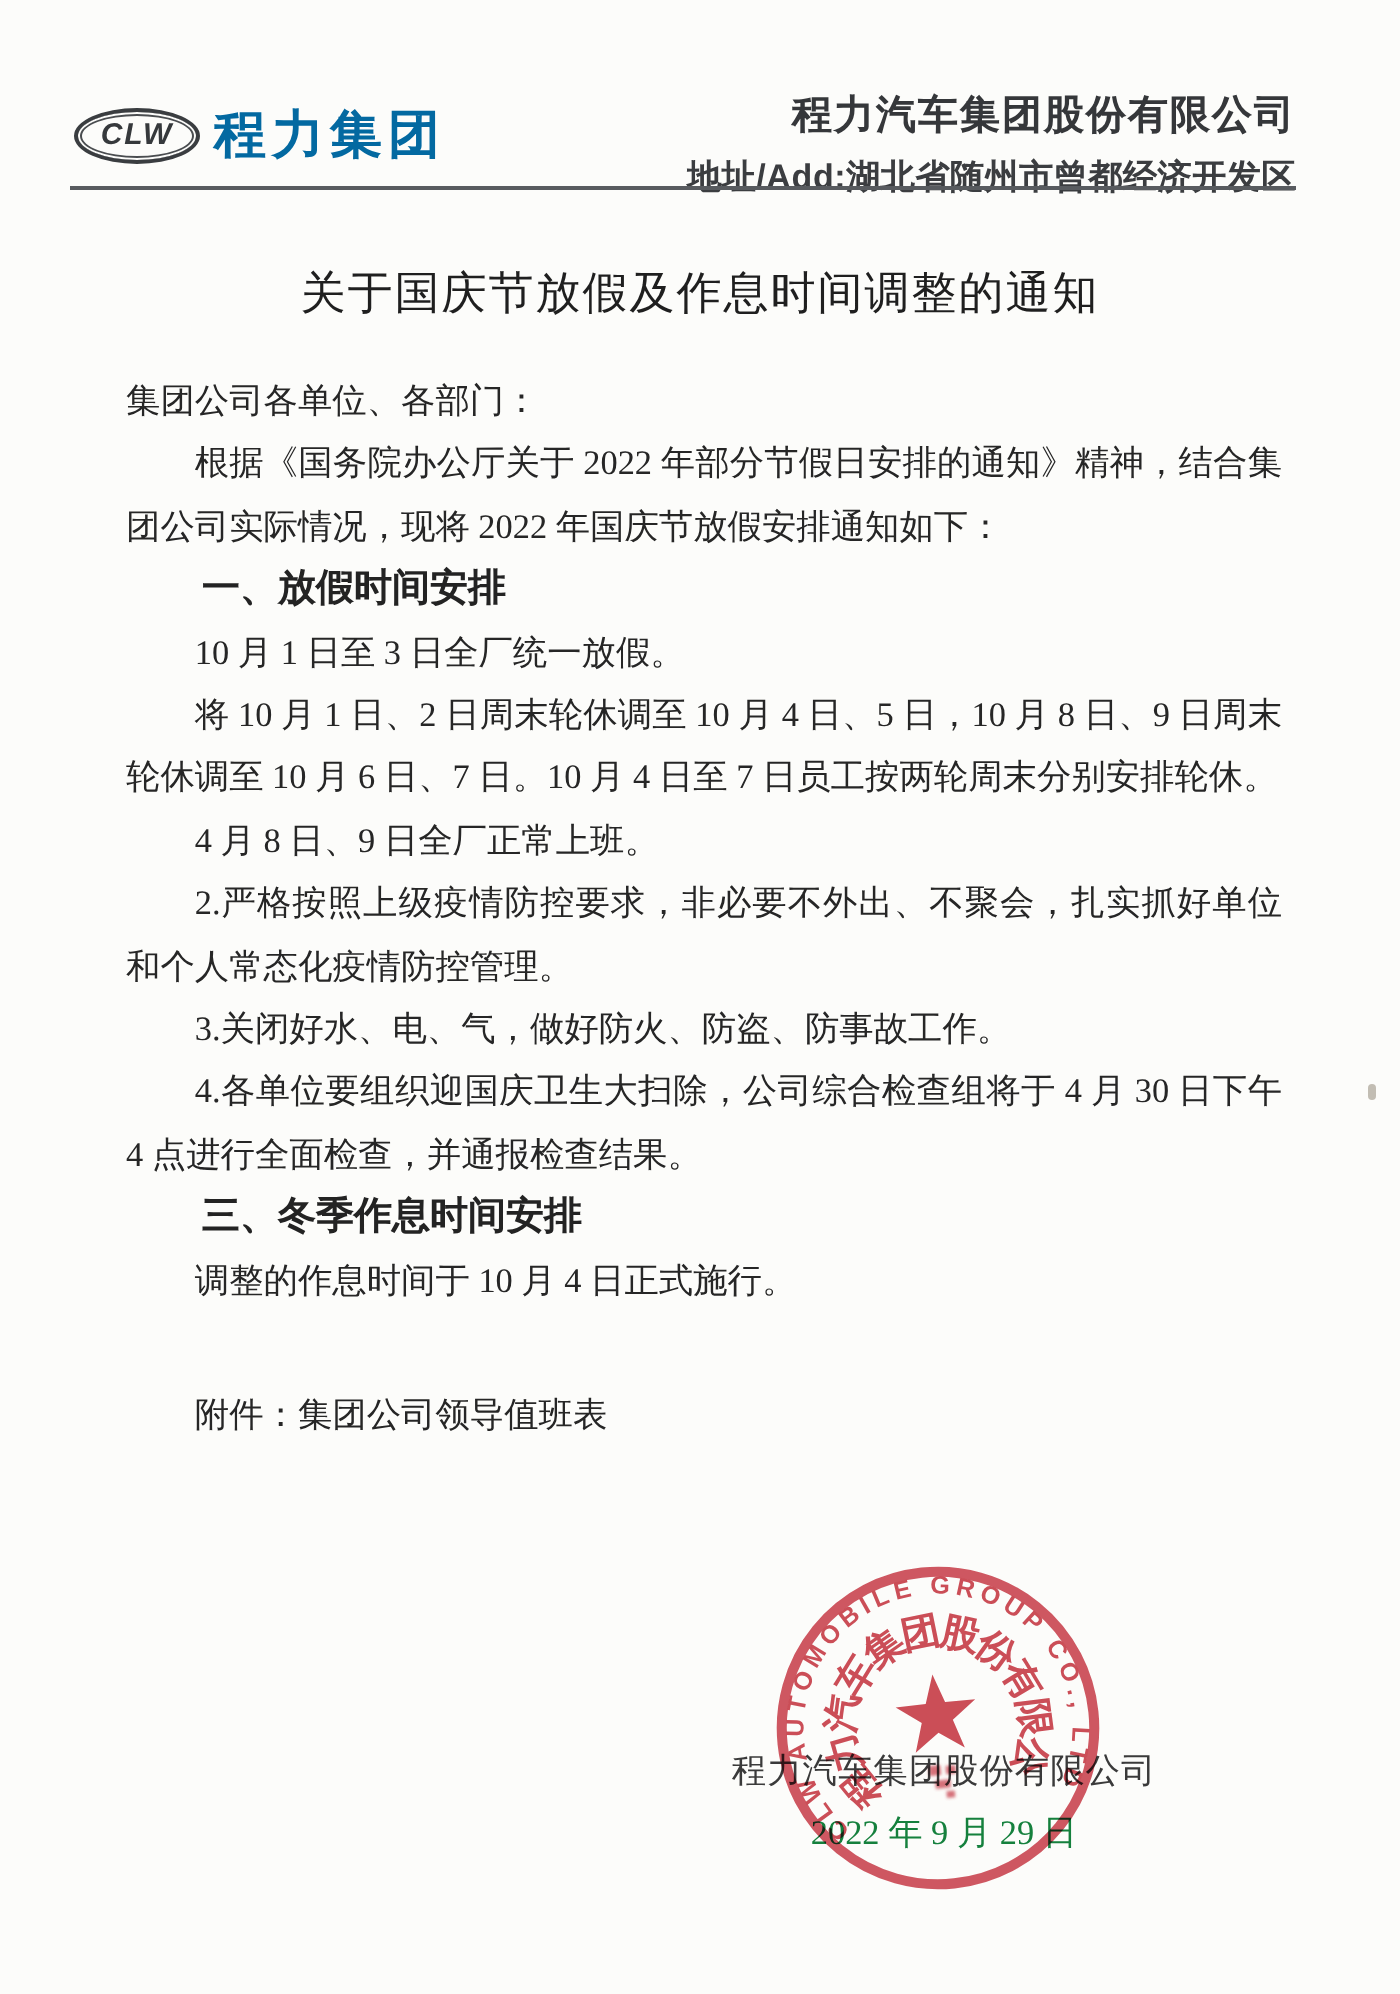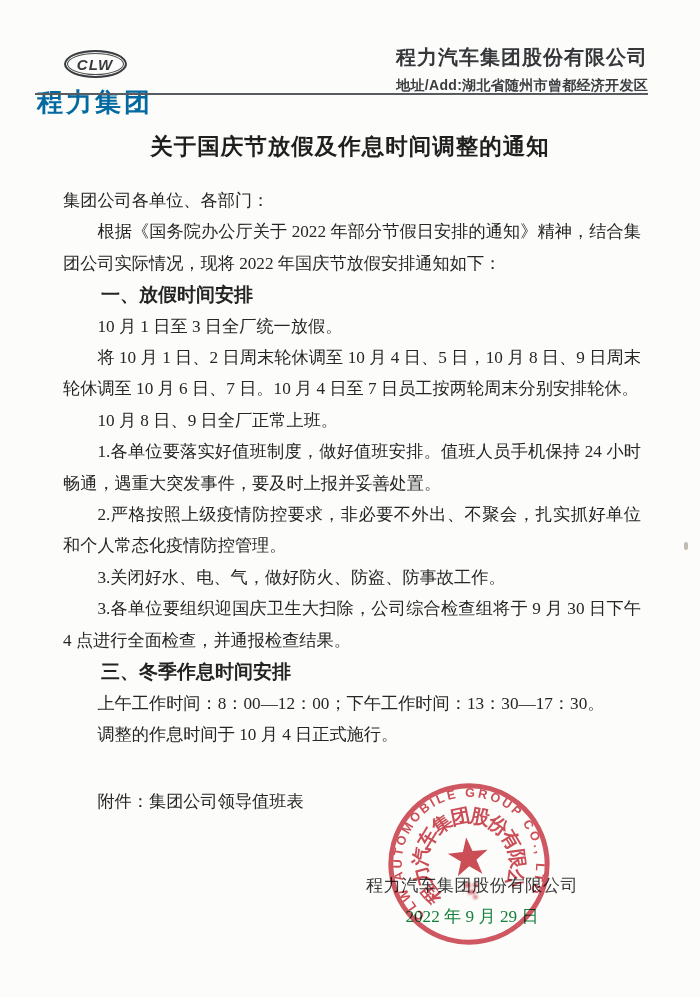--- a/index.html
+++ b/index.html
@@ -4,48 +4,48 @@
 <style>
   * { margin:0; padding:0; box-sizing:border-box; }
   html,body { background:#e8e8e8; }
   .page {
     position:relative; width:700px; height:997px; margin:0 auto;
     background:#fcfcfa; overflow:hidden;
     font-family:"Liberation Serif", serif; color:#262626;
   }
   
   .letterhead { position:absolute; top:0; left:0; right:0; height:96px; }
-  .logo { position:absolute; top:50px; left:37px; display:flex; align-items:center; gap:7px;flex-direction:column; }
+  .logo { position:absolute; top:50px; left:37px; display:flex; align-items:center; gap:7px; }
   .logo-oval {
     width:63px; height:28px; border:2.5px solid #3a3d40; border-radius:50%;
     display:flex; align-items:center; justify-content:center;
     box-shadow: inset 0 0 0 1px #fcfcfa, inset 0 0 0 2px #4a4d50;
   }
   .logo-oval span {
     font-family:"Liberation Sans", sans-serif; font-weight:bold; font-style:italic;
     font-size:15px; letter-spacing:1px; color:#36393c;
   }
   .logo-name {
     font-family:"Liberation Sans", sans-serif; font-weight:bold;
     font-size:26px; letter-spacing:3px; color:#0369a1;
   }
   .company-block { position:absolute; top:44px; right:52px; text-align:right; }
   .company-name {
     font-family:"Liberation Sans", sans-serif; font-weight:bold;
     font-size:20px; letter-spacing:1px; color:#35373a;
   }
   .company-address {
     margin-top:6px; font-family:"Liberation Sans", sans-serif; font-weight:600;
-    font-size:14px; color:#3b3d40; letter-spacing:.3px;
+    font-size:17px; color:#3b3d40; letter-spacing:.3px;
   }
   .head-rule { position:absolute; top:93px; left:35px; width:613px; height:2px; background:#585b5f; }
   
   .doc-title {
     position:absolute; top:131px; left:0; width:100%; text-align:center;
-    font-size:22.5px; font-weight:bold; letter-spacing:1px; color:#1f1f1f;
+    font-size:22.5px; font-weight:normal; letter-spacing:1px; color:#1f1f1f;
   }
   
   .doc-body {
     position:absolute; top:185px; left:63px; width:578px;
     font-size:17.2px; line-height:31.4px; text-align:justify;
   }
   .doc-body p { text-indent:2em; }
   .doc-body p.no-indent { text-indent:0; }
   .sec-heading {
     text-indent:2em; font-weight:bold; color:#232323;
@@ -94,29 +94,27 @@
 
   <div class="doc-title">关于国庆节放假及作息时间调整的通知</div>
 
   <div class="doc-body">
     <p class="no-indent">集团公司各单位、各部门：</p>
     <p>根据《国务院办公厅关于 2022 年部分节假日安排的通知》精神，结合集团公司实际情况，现将 2022 年国庆节放假安排通知如下：</p>
 
     <div class="sec-heading">一、放假时间安排</div>
     <p>10 月 1 日至 3 日全厂统一放假。</p>
     <p>将 10 月 1 日、2 日周末轮休调至 10 月 4 日、5 日，10 月 8 日、9 日周末轮休调至 10 月 6 日、7 日。10 月 4 日至 7 日员工按两轮周末分别安排轮休。</p>
-    <p>10 月 8 日、9 日全厂正常上班。</p>
+    <p>4 月 8 日、9 日全厂正常上班。</p>
 
-    <p>1.各单位要落实好值班制度，做好值班安排。值班人员手机保持 24 小时畅通，遇重大突发事件，要及时上报并妥善处置。</p>
     <p>2.严格按照上级疫情防控要求，非必要不外出、不聚会，扎实抓好单位和个人常态化疫情防控管理。</p>
     <p>3.关闭好水、电、气，做好防火、防盗、防事故工作。</p>
-    <p>3.各单位要组织迎国庆卫生大扫除，公司综合检查组将于 9 月 30 日下午 4 点进行全面检查，并通报检查结果。</p>
+    <p>4.各单位要组织迎国庆卫生大扫除，公司综合检查组将于 4 月 30 日下午 4 点进行全面检查，并通报检查结果。</p>
 
     <div class="sec-heading">三、冬季作息时间安排</div>
-    <p>上午工作时间：8：00—12：00；下午工作时间：13：30—17：30。</p>
     <p>调整的作息时间于 10 月 4 日正式施行。</p>
 
     <p class="attachment">附件：集团公司领导值班表</p>
   </div>
 
   <div class="sig-company">程力汽车集团股份有限公司</div>
   <div class="sig-date">2022 年 9 月 29 日</div>
 
   <svg class="seal" viewBox="0 0 200 200">
     <defs>

